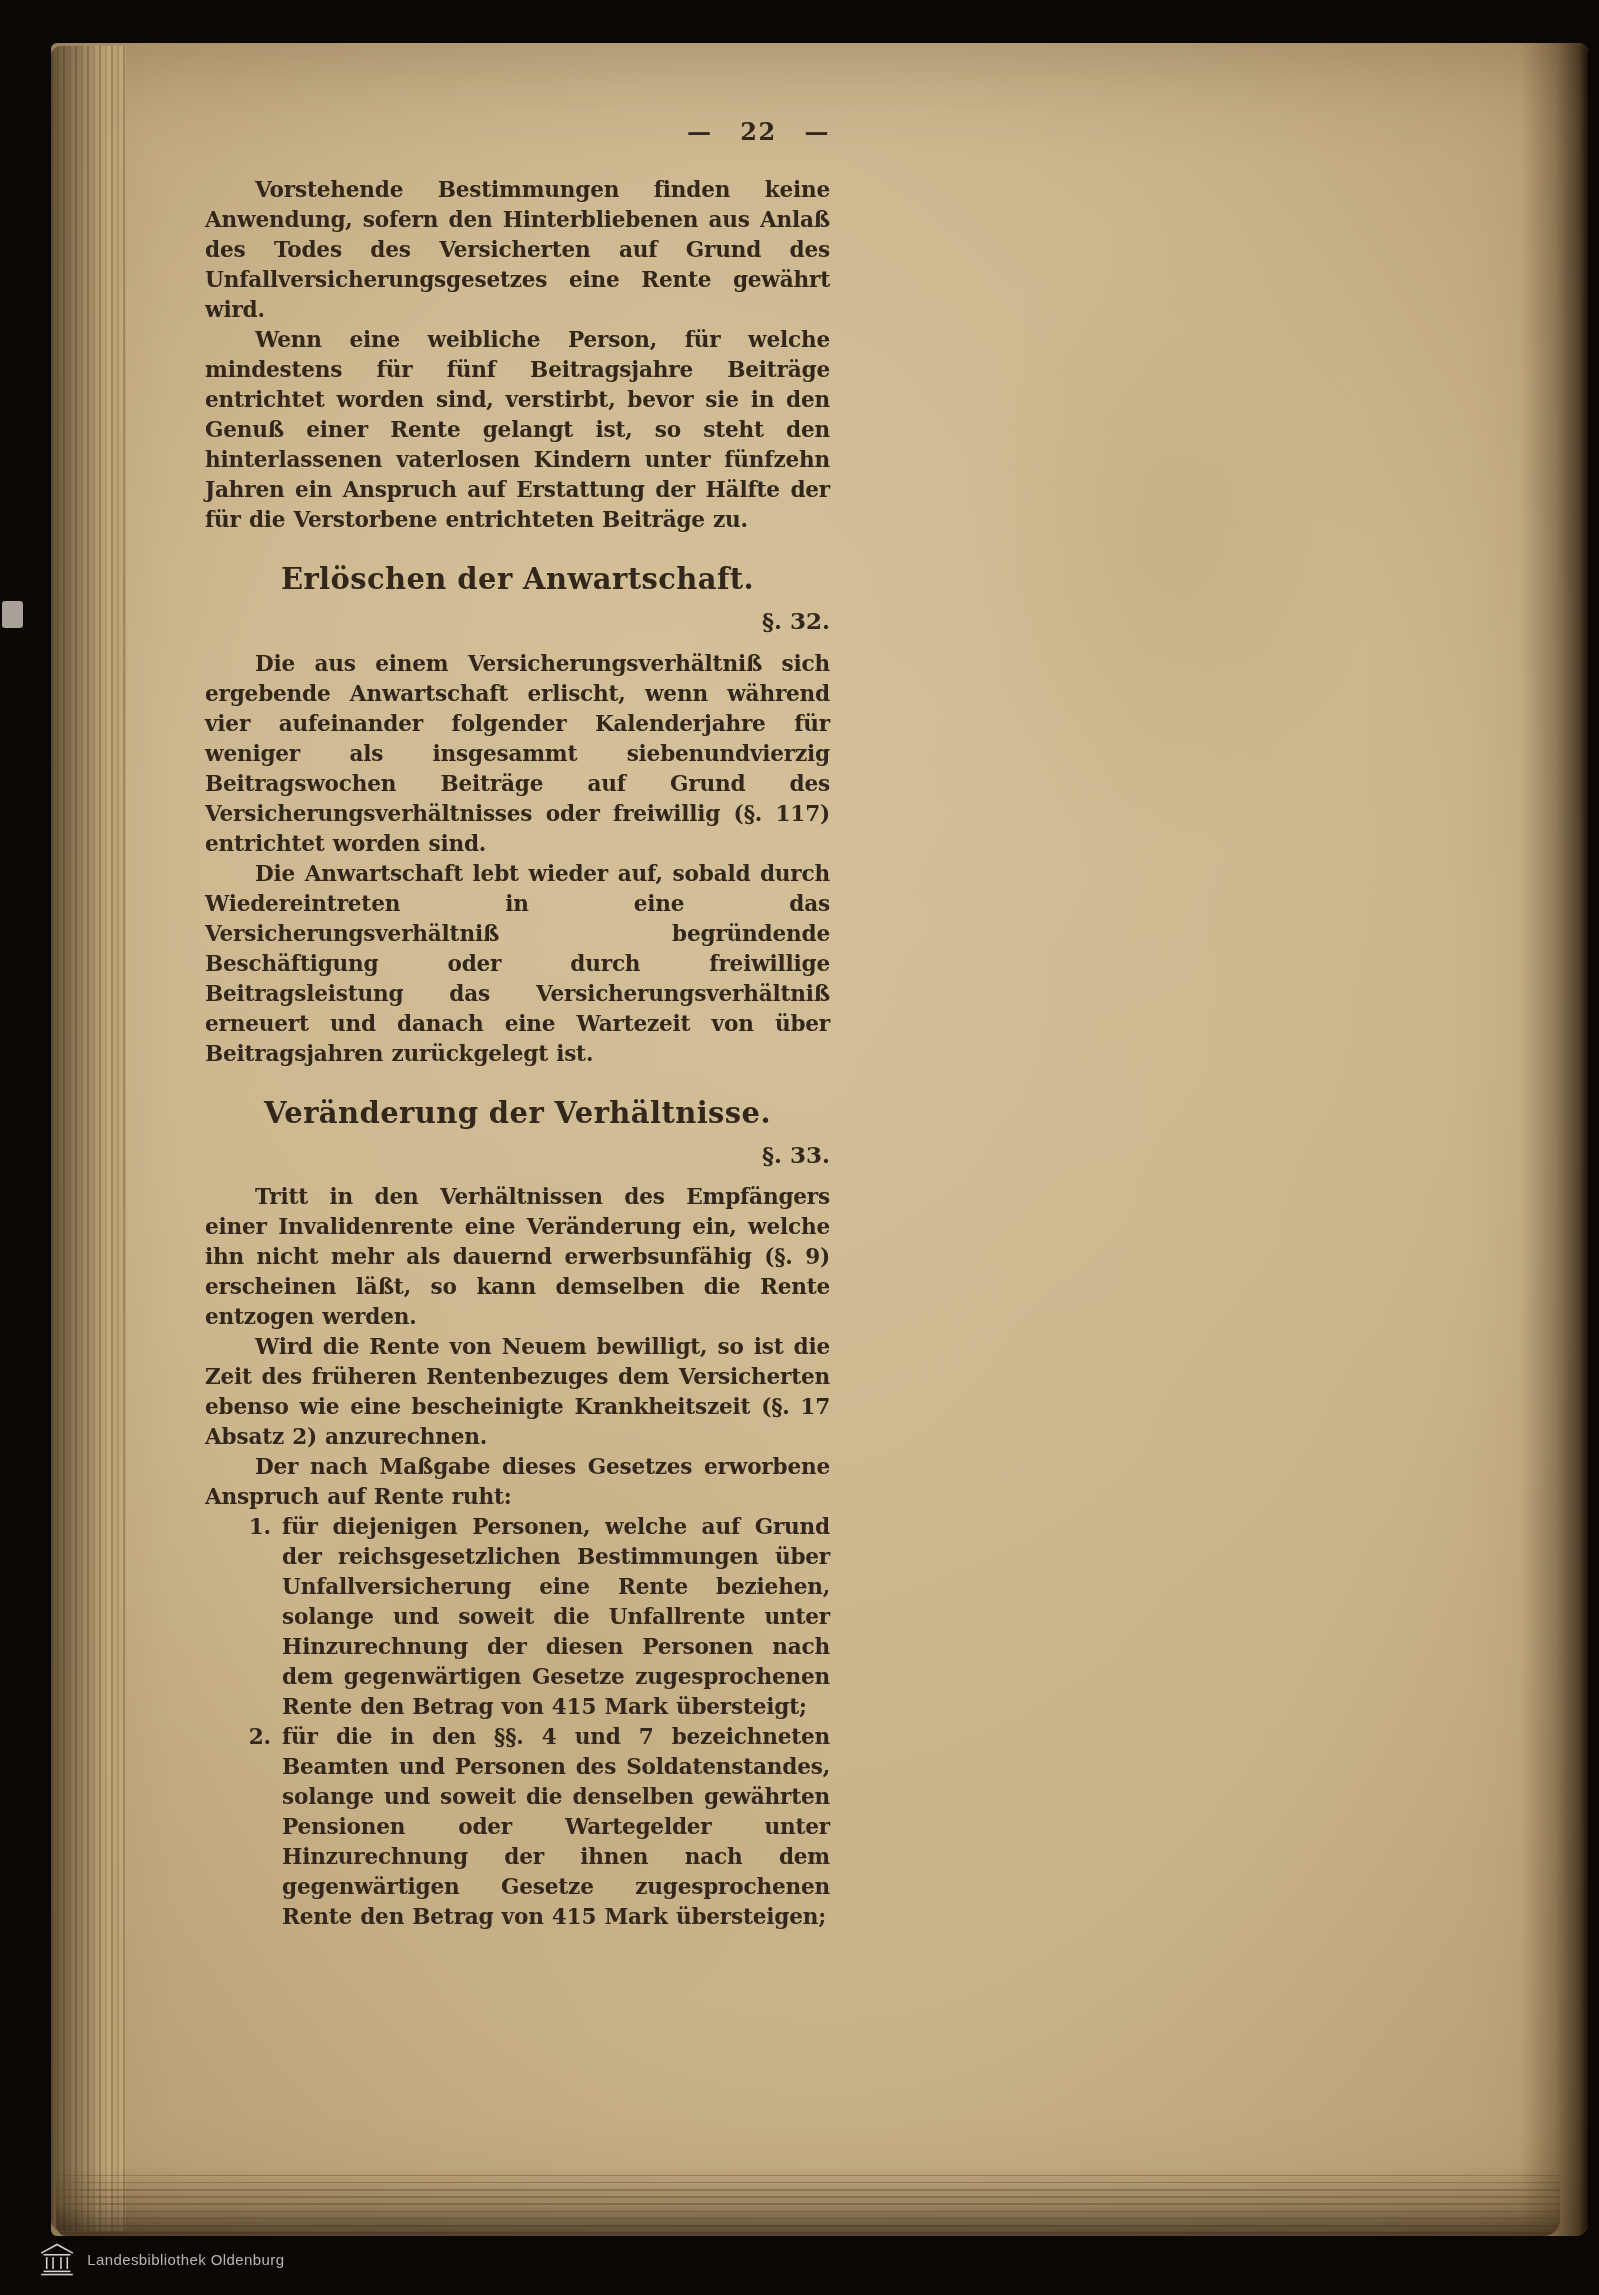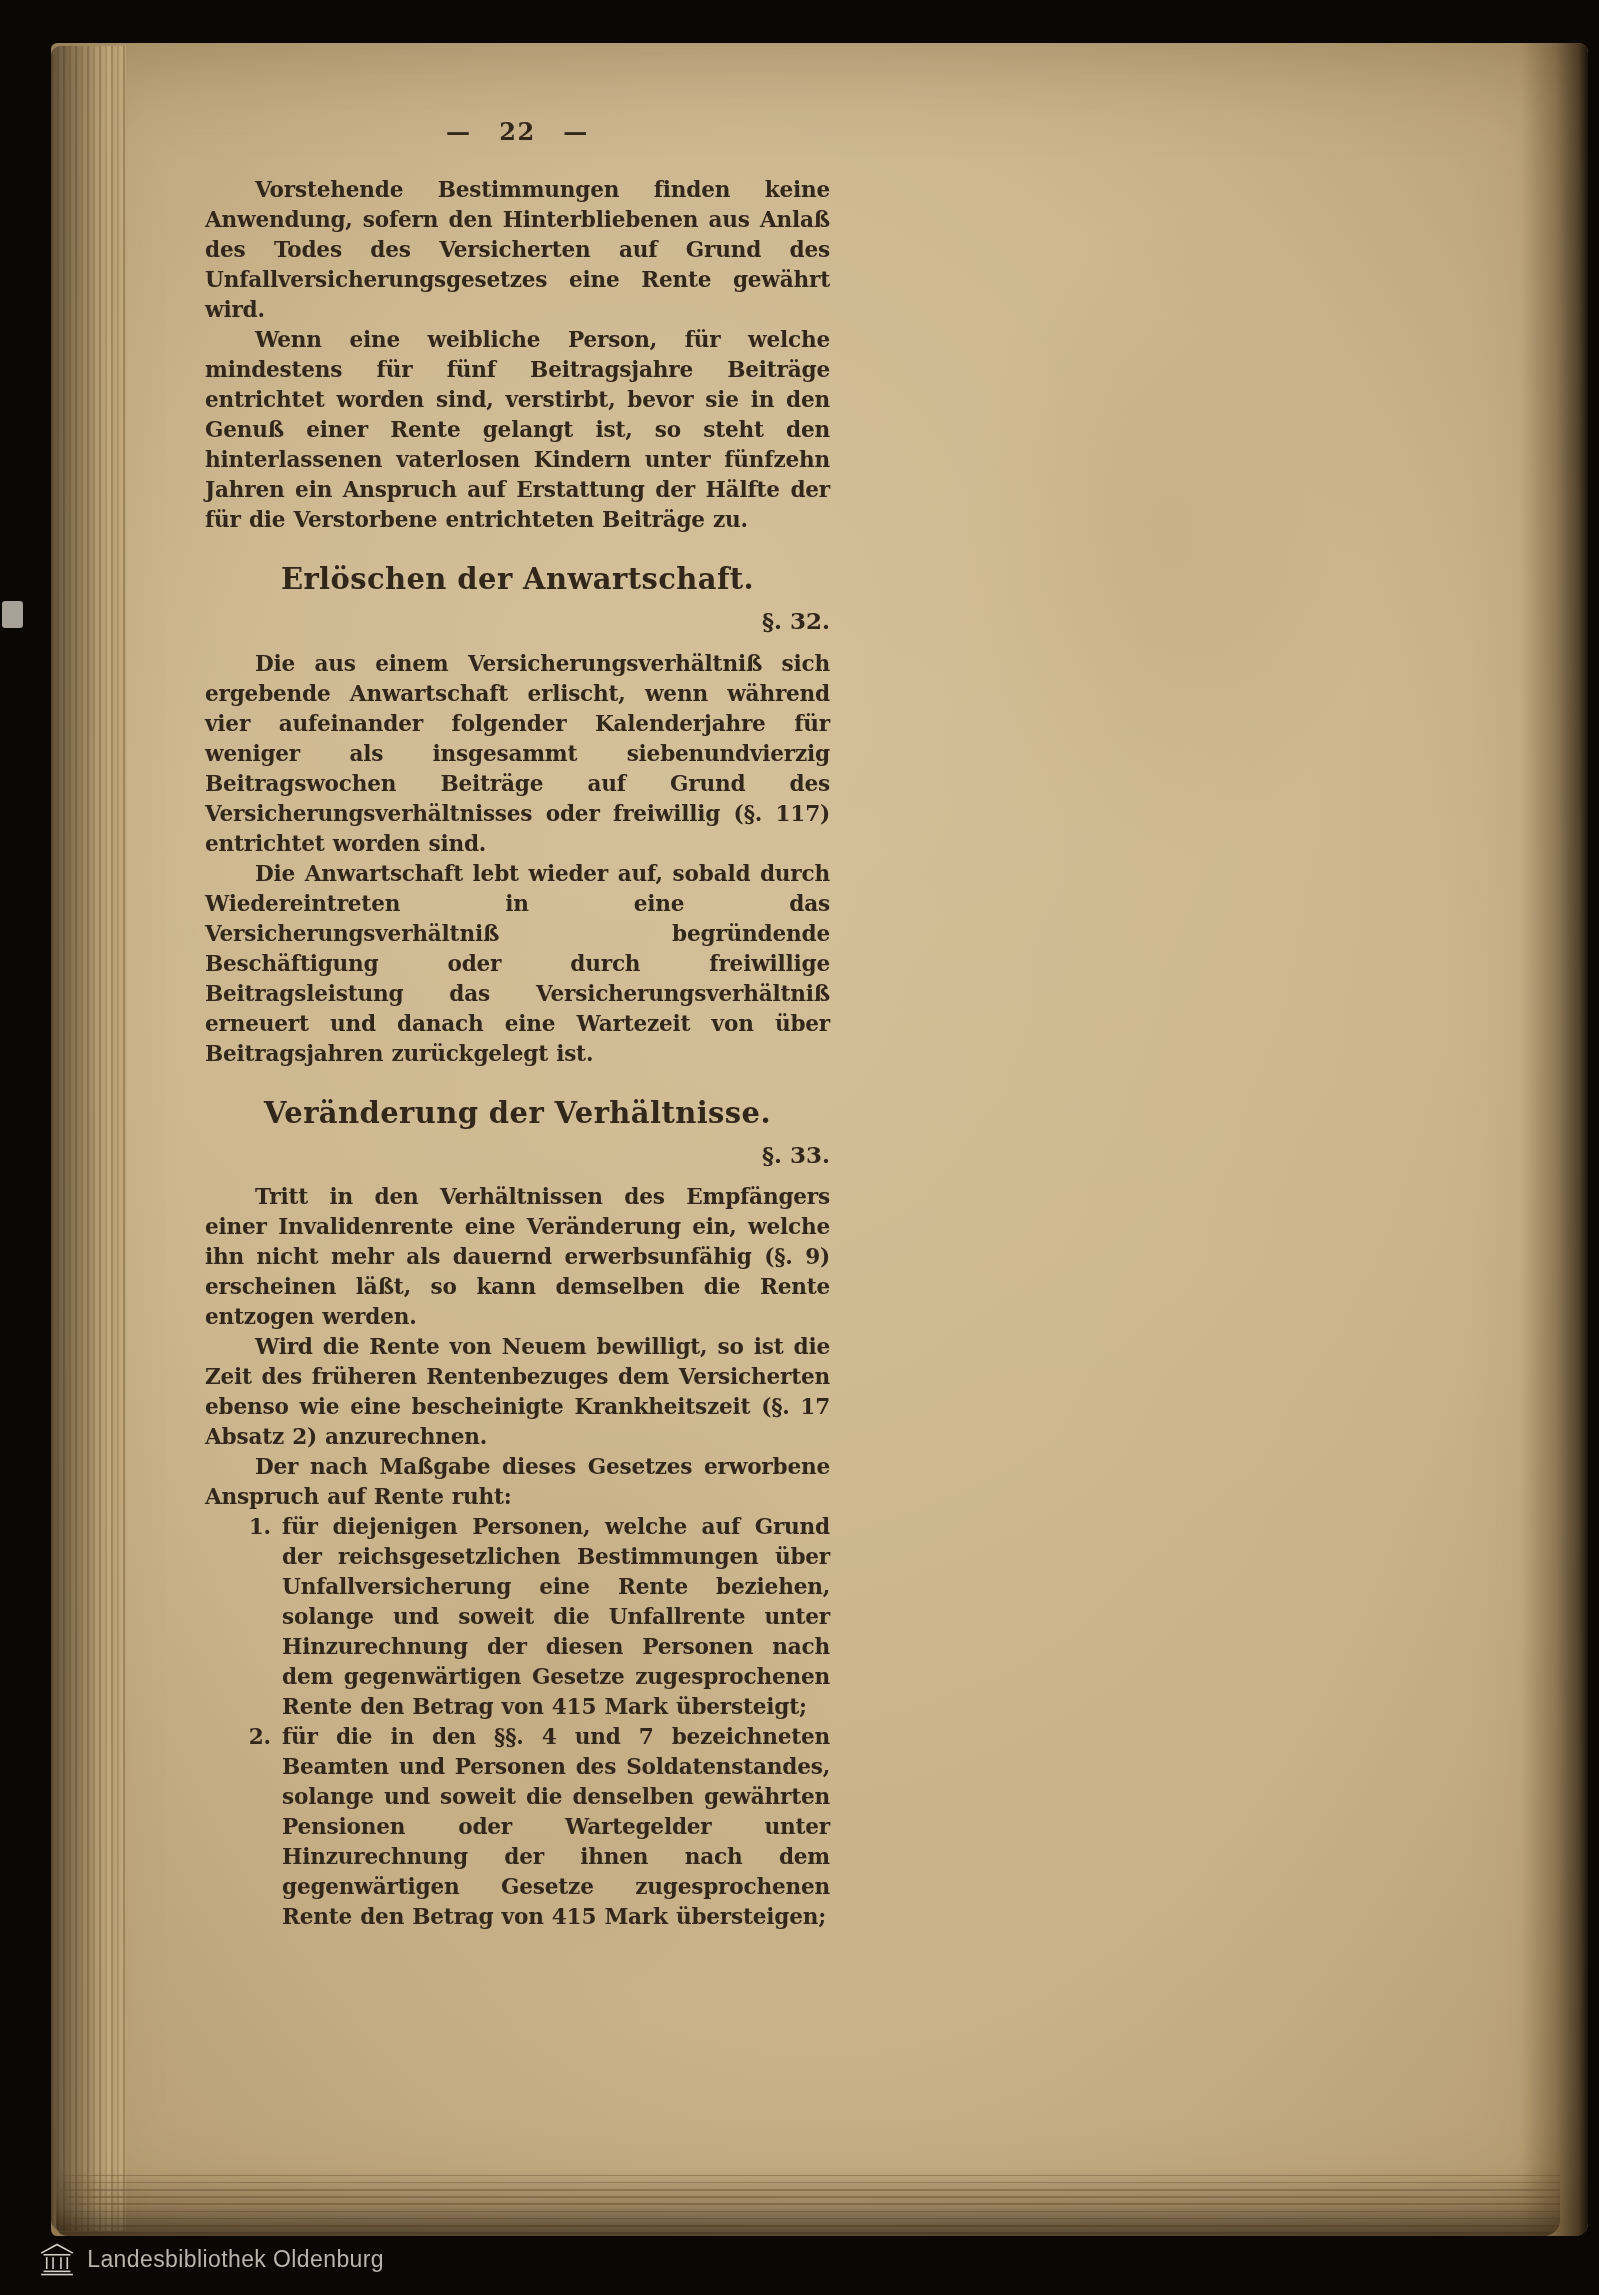--- a/index.html
+++ b/index.html
@@ -71,21 +71,21 @@
   }
 
   
   .text-block{
     position:absolute;left:205px;top:117px;width:625px;
     color:var(--ink);
     font-family:"DejaVu Serif",serif;
     font-weight:bold;
   }
   .page-number{
-    text-align:center;font-size:24px;letter-spacing:1.6px;word-spacing:17.6px;
+    text-align:right;font-size:24px;letter-spacing:1.6px;word-spacing:17.6px;
     margin:0 0 29px 0;
   }
   .para{
     font-size:21.6px;line-height:30px;text-align:justify;
     margin:0;text-indent:50px;letter-spacing:-0.2px;word-spacing:0.8px;
   }
   .heading{
     font-size:29px;text-align:center;font-weight:bold;
     margin:27px 0 6.4px 0;letter-spacing:0.4px;
   }
@@ -101,21 +101,21 @@
 
   
   .footer{
     position:absolute;left:38px;top:2239px;height:40px;
     display:flex;align-items:center;gap:11.2px;
   }
   .lib-icon{width:38px;height:35px;display:block}
   .lib-icon *{stroke:#d6d1c8;stroke-width:2;fill:none}
   .lib-label{
     font-family:"Liberation Sans",sans-serif;
-    font-size:23px;color:var(--watermark_text);letter-spacing:0.4px;
+    font-size:15px;color:var(--watermark_text);letter-spacing:0.4px;
   }
 </style>
 </head>
 <body>
 
 <div class="scan">
 
   <div class="page"></div>
   <div class="fore-edge"></div>
   <div class="bottom-edge"></div>

